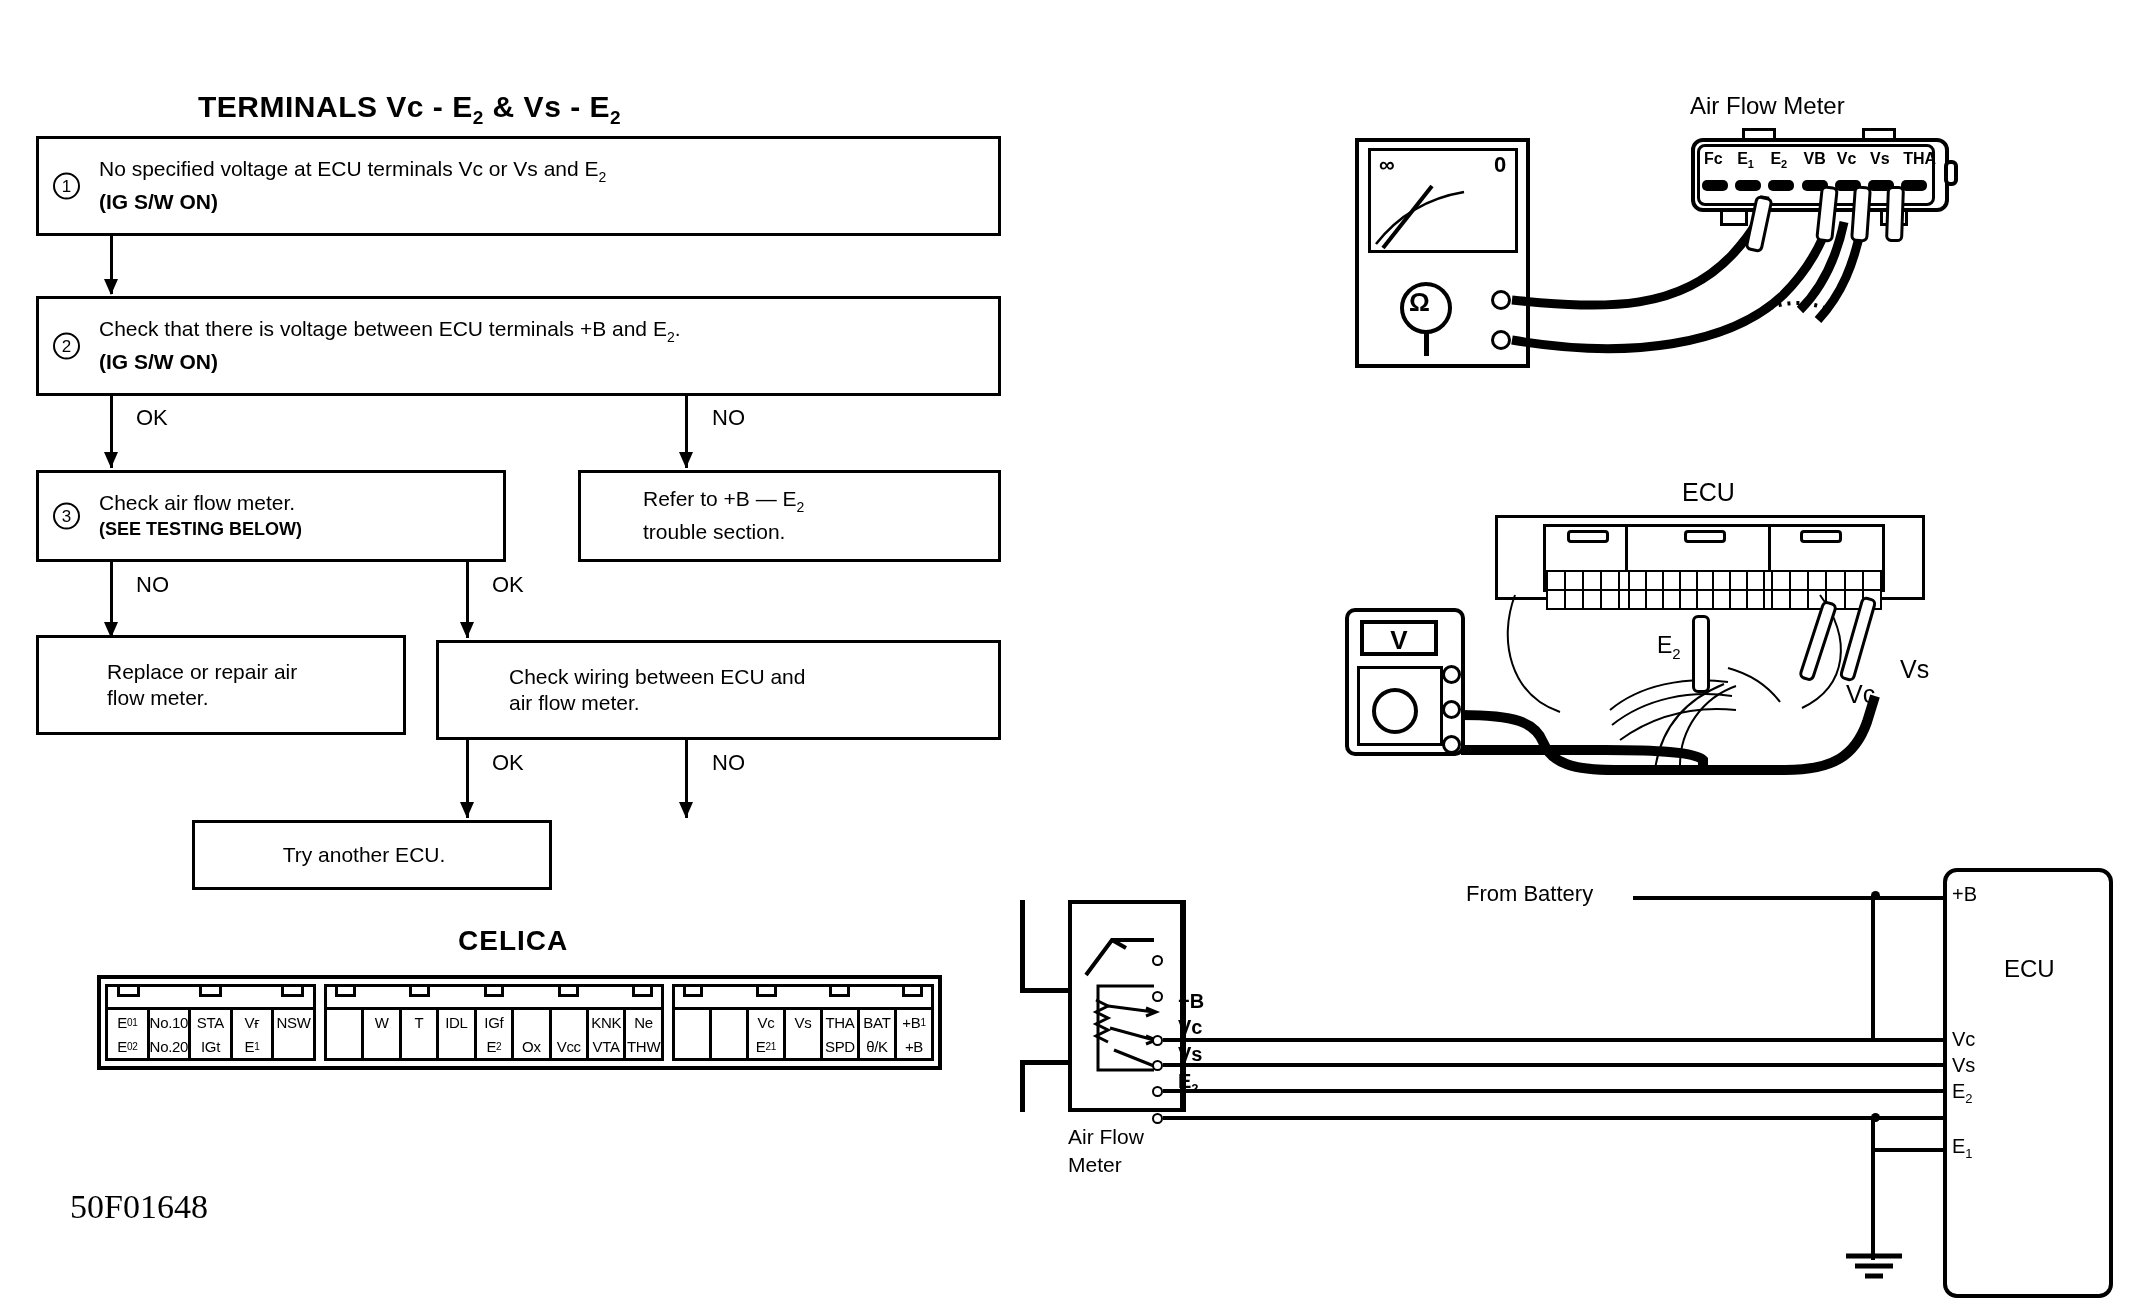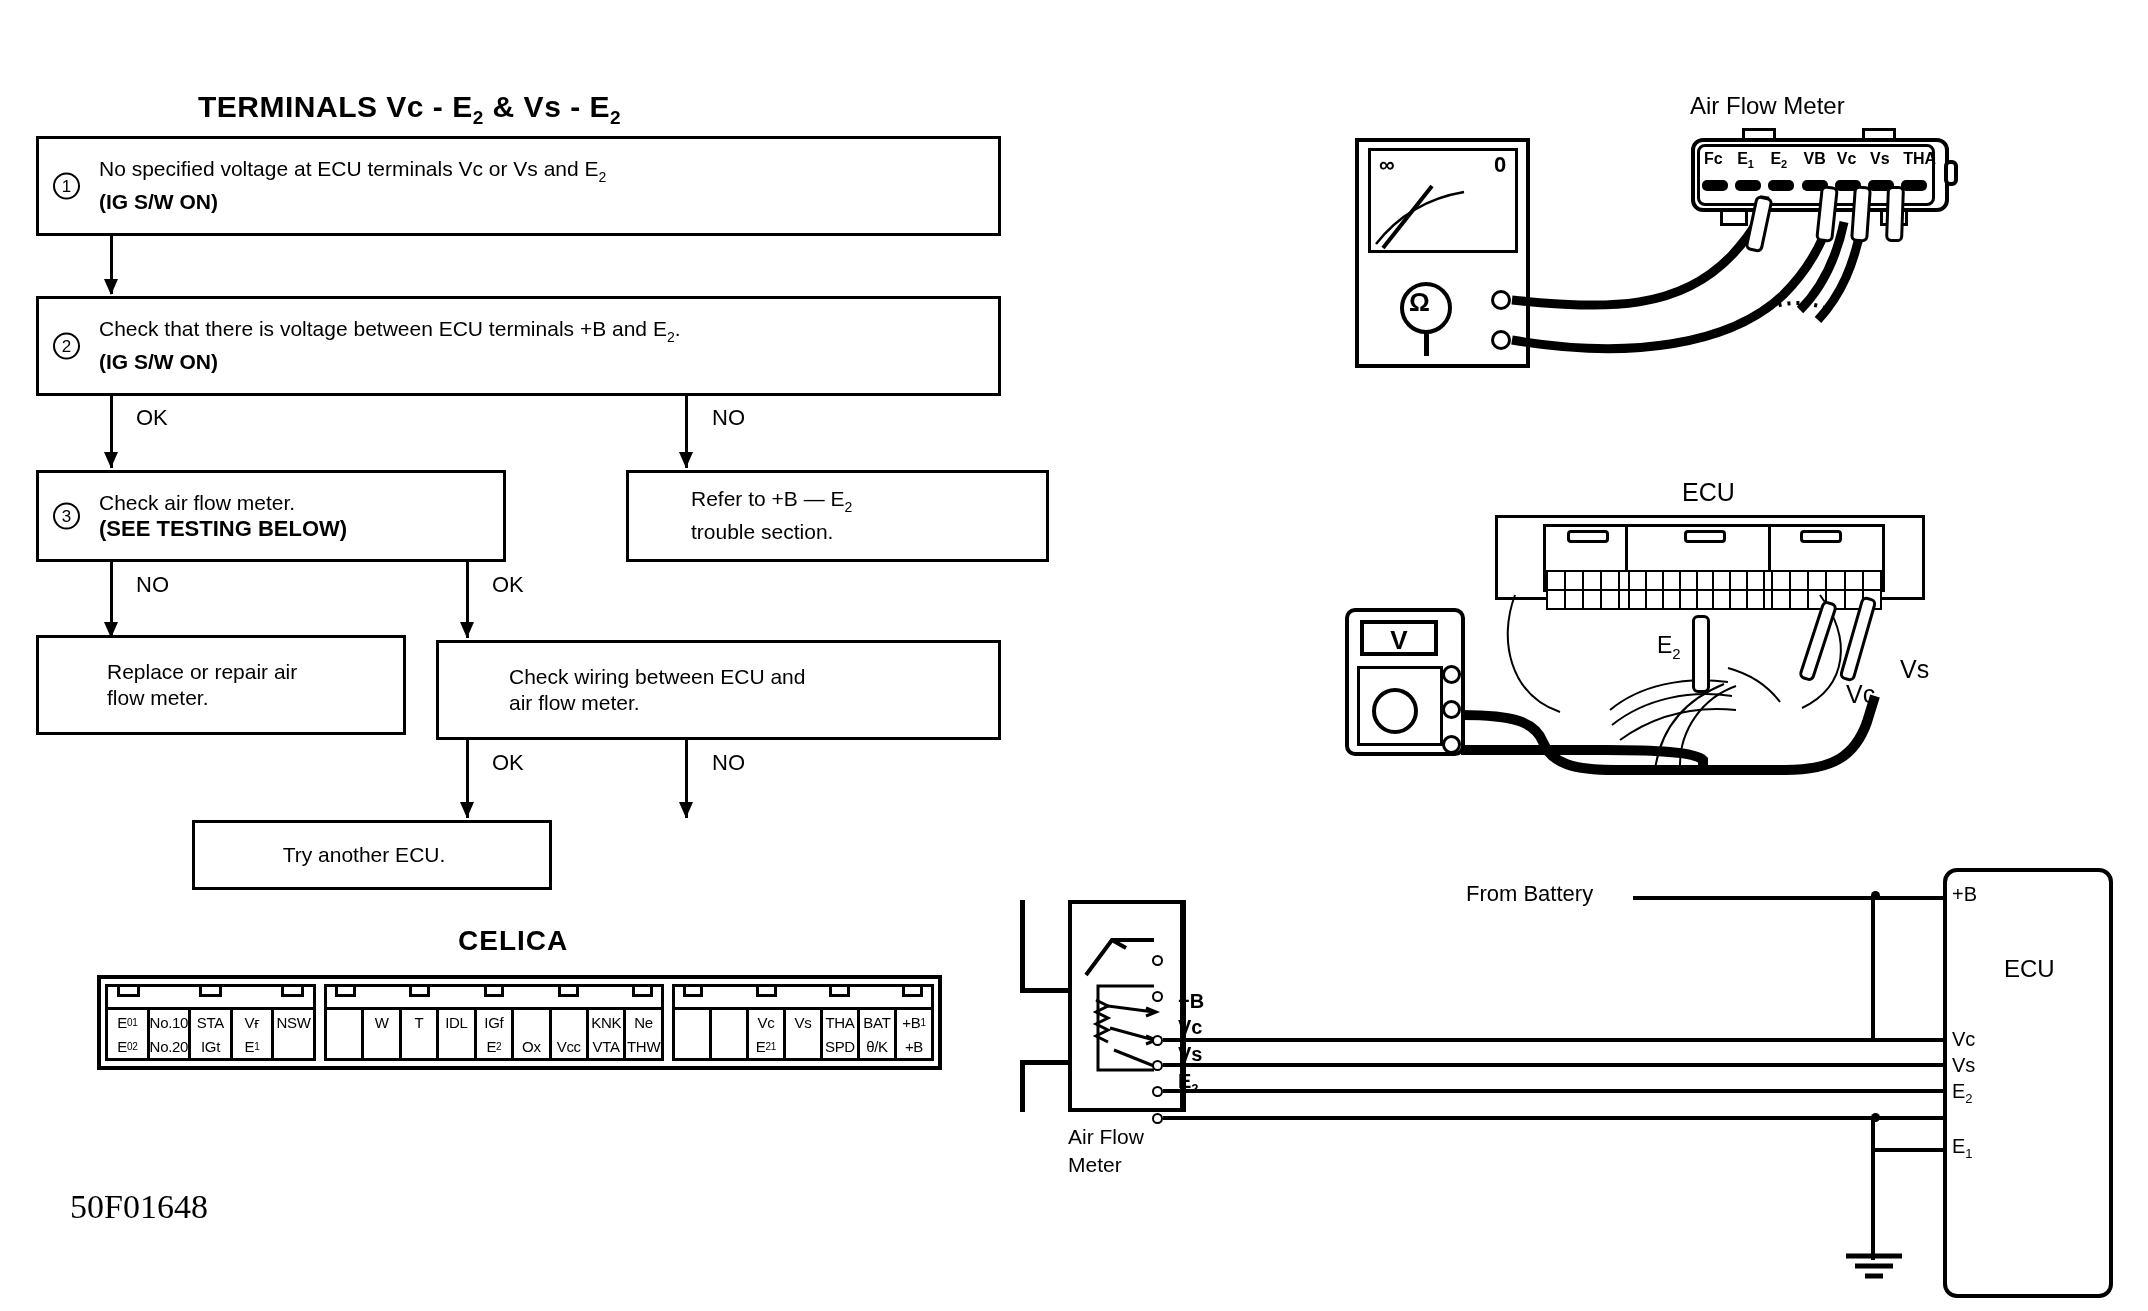--- a/index.html
+++ b/index.html
@@ -334,25 +334,25 @@
   <div class="branchlabel" style="left:136px; top:405px;">OK</div>
 
   <div class="vline" style="left:685px; top:396px; height:72px;"></div>
   <div class="arrowhead" style="left:679px; top:452px;"></div>
   <div class="branchlabel" style="left:712px; top:405px;">NO</div>
 
   <div class="fbox" style="left:36px; top:470px; width:470px; height:92px;">
     <div class="circnum">3</div>
     <div class="txtwrap">
       <div class="line1">Check air flow meter.</div>
-      <div class="line2 bold" style="font-size:22px;text-align:right;">(SEE TESTING BELOW)</div>
-    </div>
-  </div>
-
-  <div class="fbox" style="left:578px; top:470px; width:423px; height:92px;margin-left:48px;">
+      <div class="line2 bold" style="font-size:18px;text-align:right;">(SEE TESTING BELOW)</div>
+    </div>
+  </div>
+
+  <div class="fbox" style="left:578px; top:470px; width:423px; height:92px;">
     <div class="txtwrap nomark" style="left:62px;">
       <div class="line1">Refer to  +B — E<sub>2</sub></div>
       <div class="line2">trouble section.</div>
     </div>
   </div>
 
   <div class="vline" style="left:110px; top:562px; height:76px;"></div>
   <div class="arrowhead" style="left:104px; top:622px;"></div>
   <div class="branchlabel" style="left:136px; top:572px;">NO</div>
 

